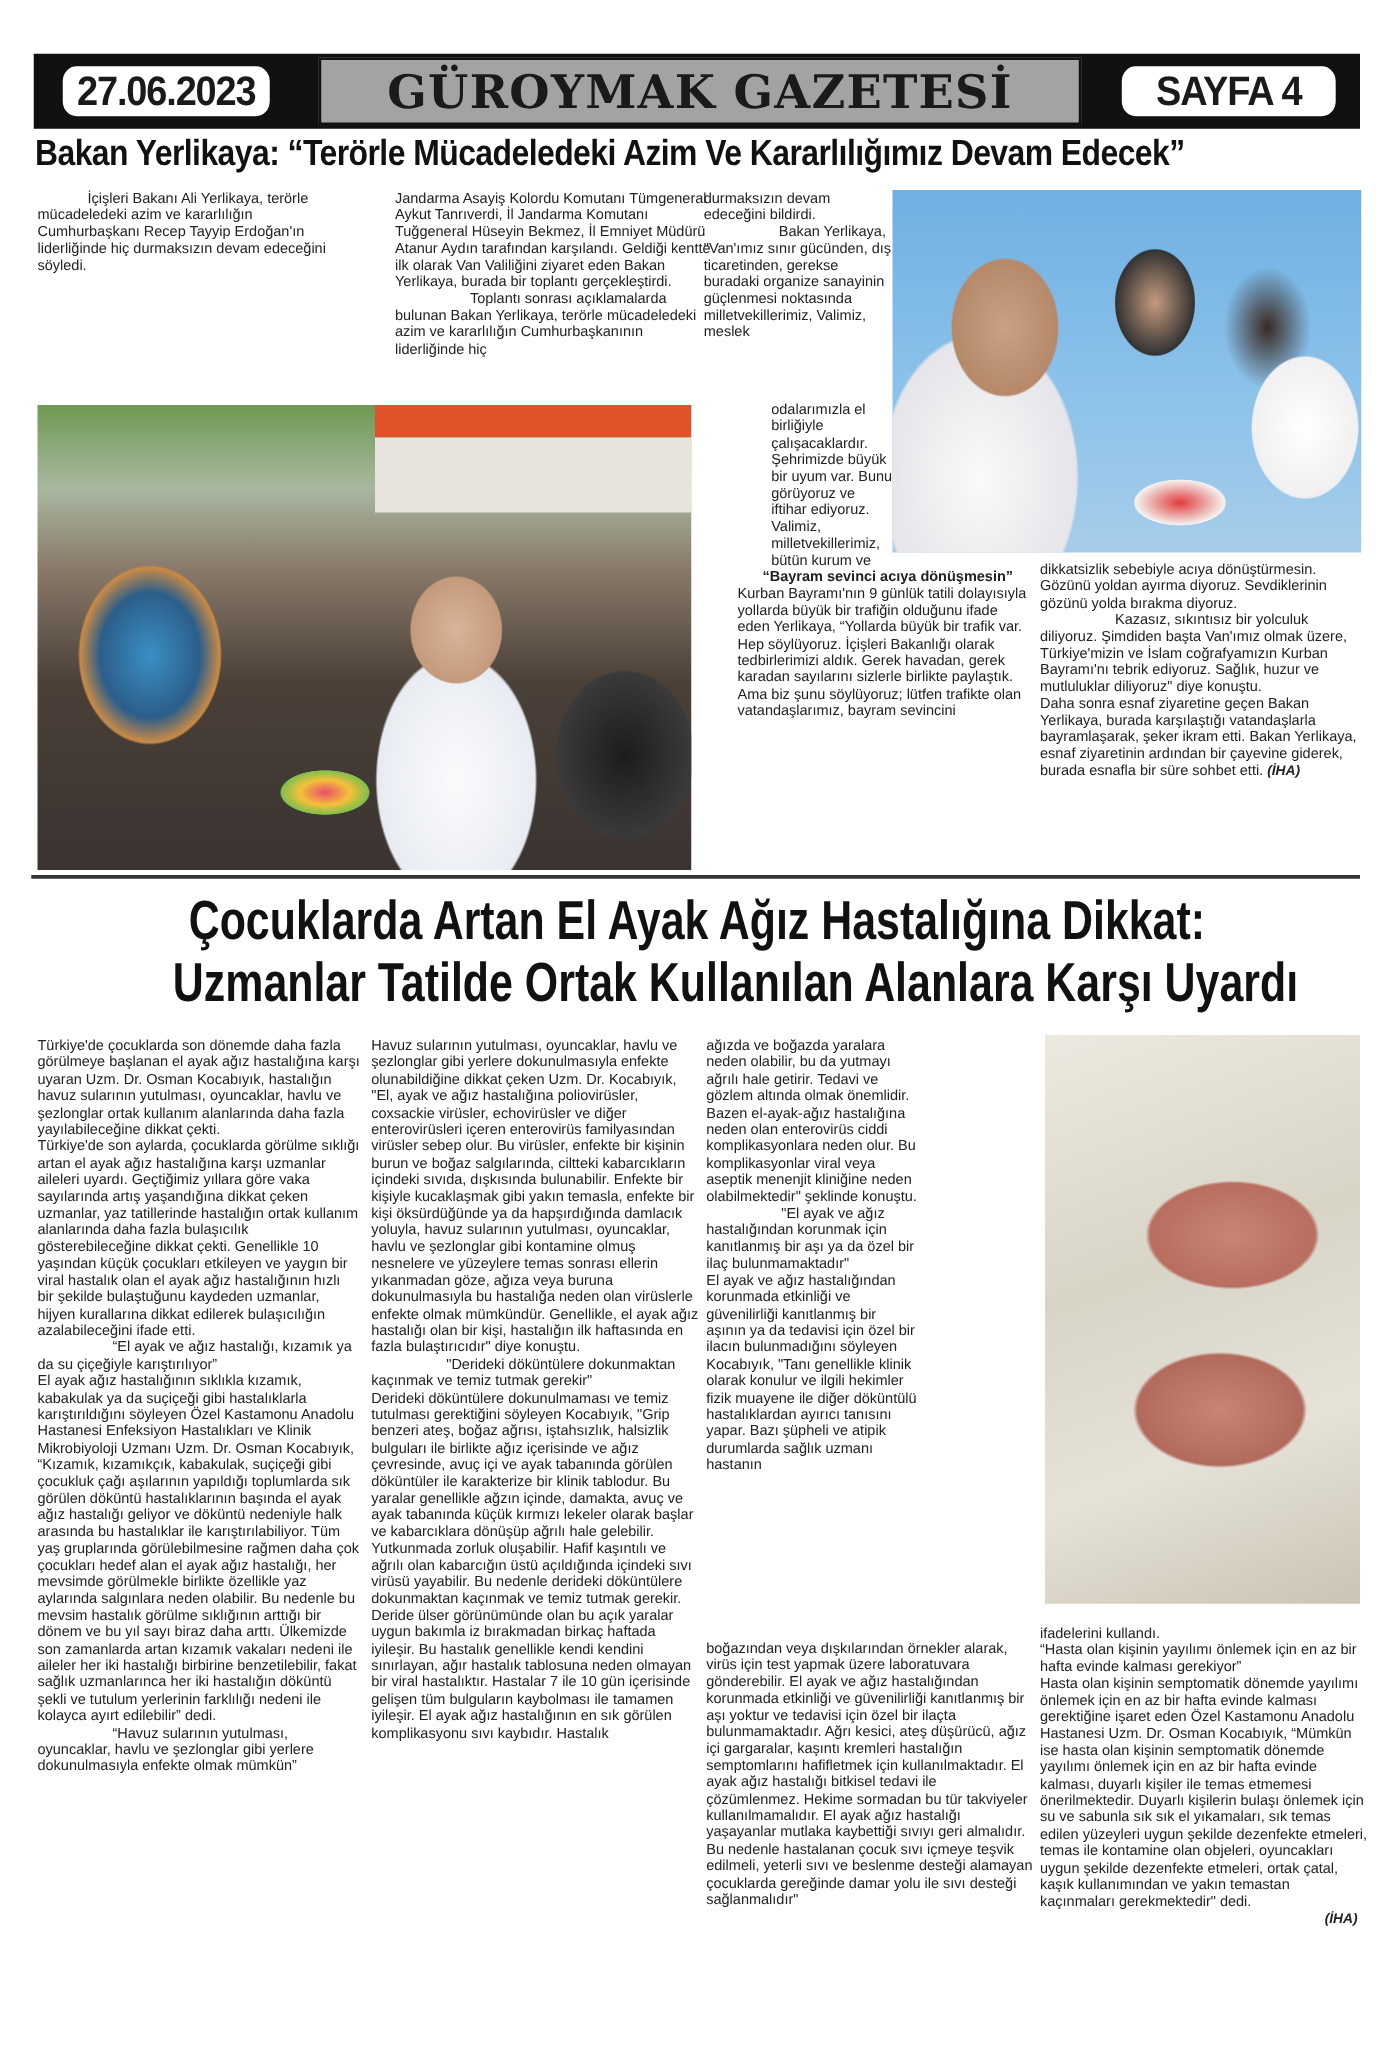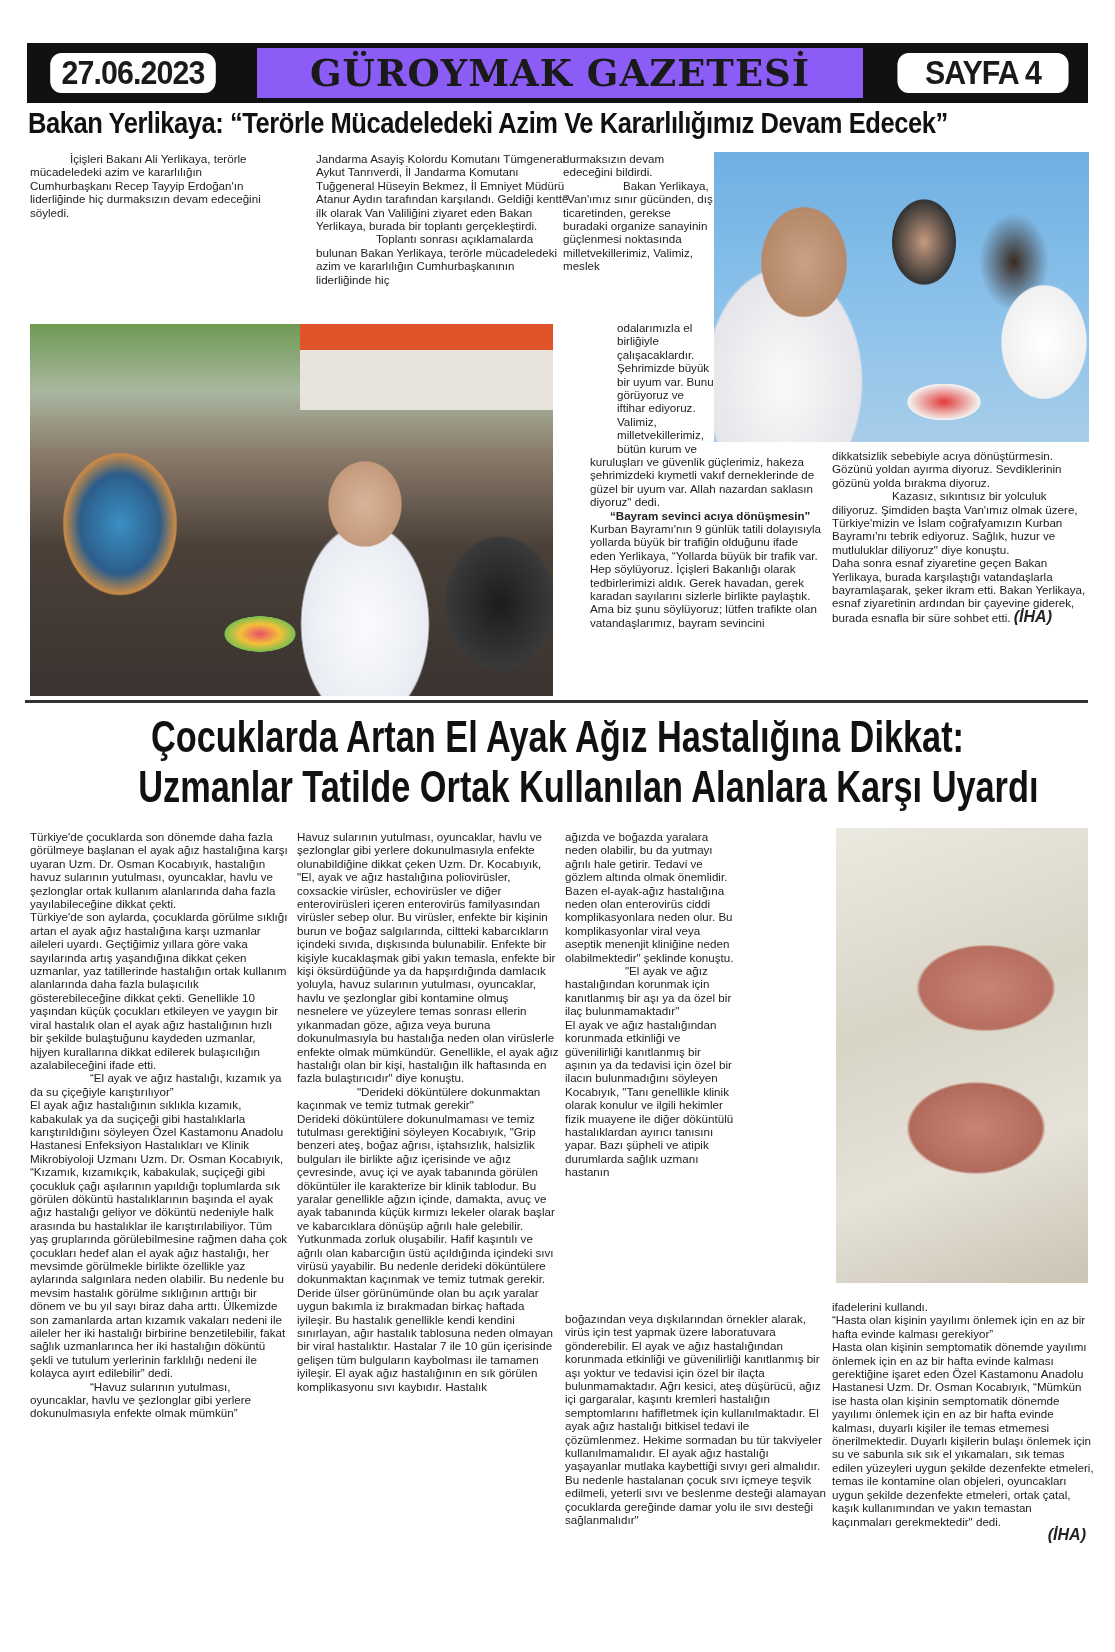--- a/index.html
+++ b/index.html
@@ -5,31 +5,31 @@
   * { box-sizing: border-box; margin: 0; padding: 0; }
   html, body { width: 1115px; height: 1652px; background: #ffffff; overflow: hidden; }
   body { position: relative; font-family: "Liberation Sans", sans-serif; color: #1a1a1a; }
 
   .masthead { position: absolute; left: 27px; top: 43px; width: 1061px; height: 60px; background: #111; padding-left: 20px; }
   .pill { position: absolute; top: 8px; height: 44px; background: #fff; border-radius: 14px; border: 2px solid #111;
           font-family: "Liberation Sans", sans-serif; font-weight: 700; font-size: 33px; line-height: 40px; text-align: center;
           letter-spacing: -1px; transform: scaleX(0.92); }
   .pill.date { left: 14px; width: 184px; }
   .pill.page { right: 10px; width: 190px; }
-  .title-box { position: absolute; left: 228px; top: 3px; width: 610px; height: 54px; background: #8b5cf6; border: 2px solid #111;
+  .title-box { position: absolute; left: 228px; top: 3px; width: 610px; height: 54px; background: #a3a3a3; border: 2px solid #111;
                font-family: "DejaVu Serif", serif; font-weight: 700; font-size: 37px; line-height: 50px; text-align: center; letter-spacing: 1px; }
 
   .headline1 { position: absolute; left: 28px; top: 106px; width: 1060px; font-family: "Liberation Sans", sans-serif; font-weight: 700;
                font-size: 29px; line-height: 34px; letter-spacing: -0.5px; white-space: nowrap; transform: scaleX(0.88); transform-origin: left; color: #111; }
 
   .col { position: absolute; font-size: 11.6px; line-height: 13.4px; color: #222; }
   .col p { margin: 0; }
   .ind { text-indent: 40px; }
   .ind2 { text-indent: 60px; }
-  .iha { font-style: italic; font-weight: 700; font-size: 16px; }
+  .iha { font-style: italic; font-weight: 700; font-size: 11px; }
 
   .photo { position: absolute; overflow: hidden; }
   .photo-crowd { left: 30px; top: 324px; width: 523px; height: 372px;
     background:
       radial-gradient(ellipse 60px 70px at 335px 180px, #d9b49a 0%, #c49a7c 60%, transparent 62%),
       radial-gradient(ellipse 90px 140px at 335px 300px, #fbfbfd 0%, #e8ecf2 70%, transparent 72%),
       radial-gradient(ellipse 50px 25px at 230px 310px, #e94f6a 0%, #f4c03a 40%, #7fbf4d 70%, transparent 72%),
       radial-gradient(ellipse 80px 100px at 90px 200px, #3a8fc5 0%, #2c5e8a 50%, #c98a45 70%, transparent 72%),
       radial-gradient(ellipse 90px 110px at 470px 280px, #1c1c1c 0%, #3a3a3a 60%, transparent 62%),
       linear-gradient(180deg, #6f9a52 0%, #a9b7a0 18%, #8a7a6a 35%, #4a4038 60%, #3a3330 100%); }
@@ -77,21 +77,20 @@
 </div>
 
 <div class="col" style="left:563px; top:152px; width:150px;">
   <p>durmaksızın devam edeceğini bildirdi.</p>
   <p class="ind2">Bakan Yerlikaya, "Van'ımız sınır gücünden, dış ticaretinden, gerekse buradaki organize sanayinin güçlenmesi noktasında milletvekillerimiz, Valimiz, meslek</p>
 </div>
 <div class="col" style="left:617px; top:321px; width:98px;">
   <p>odalarımızla el birliğiyle çalışacaklardır. Şehrimizde büyük bir uyum var. Bunu görüyoruz ve iftihar ediyoruz. Valimiz, milletvekillerimiz, bütün kurum ve</p>
 </div>
 <div class="col" style="left:590px; top:455px; width:235px;">
-  <p>kuruluşları ve güvenlik güçlerimiz, hakeza şehrimizdeki kıymetli vakıf derneklerinde de güzel bir uyum var. Allah nazardan saklasın diyoruz" dedi.</p>
   <p class="ind" style="text-indent:20px;font-weight:bold;">“Bayram sevinci acıya dönüşmesin”</p>
   <p>Kurban Bayramı'nın 9 günlük tatili dolayısıyla yollarda büyük bir trafiğin olduğunu ifade eden Yerlikaya, “Yollarda büyük bir trafik var. Hep söylüyoruz. İçişleri Bakanlığı olarak tedbirlerimizi aldık. Gerek havadan, gerek karadan sayılarını sizlerle birlikte paylaştık. Ama biz şunu söylüyoruz; lütfen trafikte olan vatandaşlarımız, bayram sevincini</p>
 </div>
 
 <div class="col" style="left:832px; top:449px; width:255px;">
   <p>dikkatsizlik sebebiyle acıya dönüştürmesin. Gözünü yoldan ayırma diyoruz. Sevdiklerinin gözünü yolda bırakma diyoruz.</p>
   <p class="ind2">Kazasız, sıkıntısız bir yolculuk diliyoruz. Şimdiden başta Van'ımız olmak üzere, Türkiye'mizin ve İslam coğrafyamızın Kurban Bayramı'nı tebrik ediyoruz. Sağlık, huzur ve mutluluklar diliyoruz" diye konuştu.</p>
   <p><span>Daha sonra esnaf ziyaretine geçen Bakan Yerlikaya, burada karşılaştığı vatandaşlarla bayramlaşarak, şeker ikram etti. Bakan Yerlikaya, esnaf ziyaretinin ardından bir çayevine giderek, burada esnafla bir süre sohbet etti.</span> <span class="iha">(İHA)</span></p>
 </div>
 

